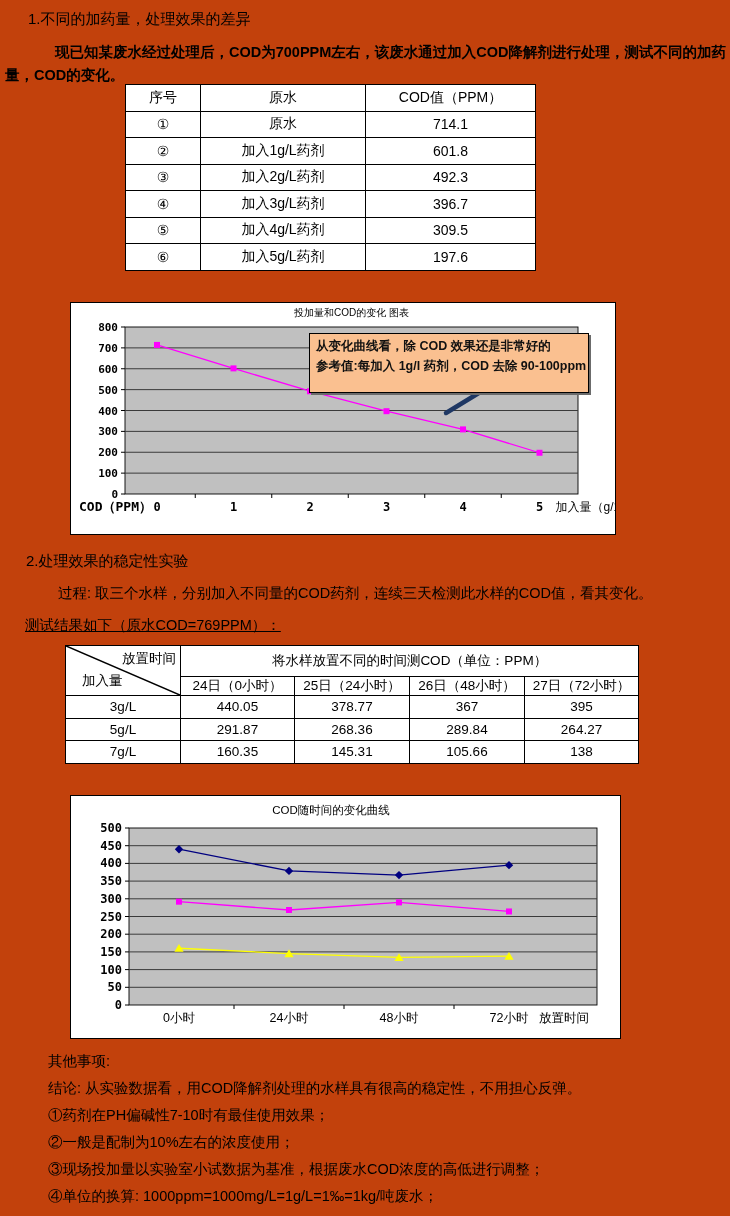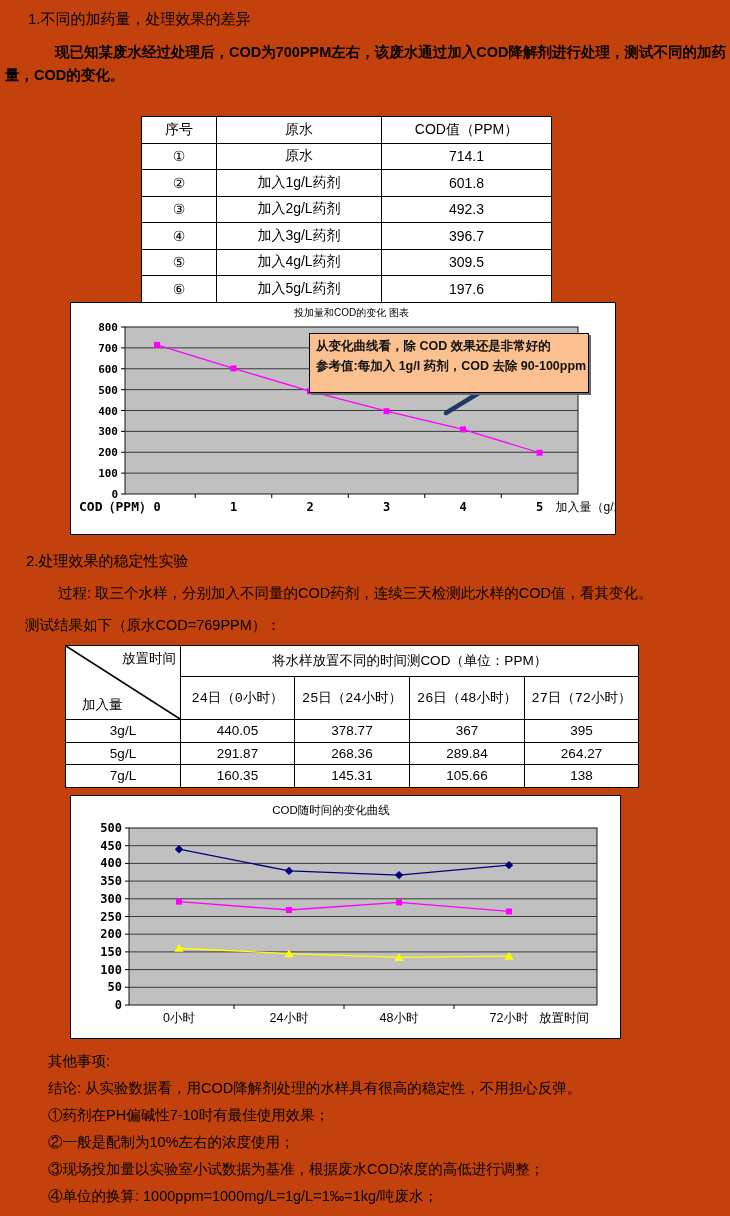--- a/index.html
+++ b/index.html
@@ -4,27 +4,27 @@
 <style>
   html,body{margin:0;padding:0;background:#fff;}
   .page{position:relative;width:730px;height:1216px;background:#c2410c;
         font-family:"Liberation Sans",sans-serif;color:#000;overflow:hidden;}
   .h1{position:absolute;font-size:15px;font-weight:400;white-space:nowrap;}
   .para{position:absolute;font-size:14.5px;line-height:23px;}
   
   .dtable{position:absolute;border-collapse:collapse;table-layout:fixed;background:#fff;}
   .dtable td,.dtable th{border:1.6px solid #000;text-align:center;font-weight:400;
         font-size:14px;padding:0;overflow:hidden;white-space:nowrap;}
-  #table1{left:125px;top:116px;width:410px;margin-left:16px;}
+  #table1{left:125px;top:84px;width:410px;}
   #table1 td,#table1 th{height:25.5px;}
   
   #table2{left:65px;top:645px;width:573px;}
   #table2 td,#table2 th{font-size:13.5px;}
   #table2 .r-span{height:31px;}
-  #table2 .r-sub{height:43px;font-family:Liberation Mono, monospace;}
+  #table2 .r-sub{height:19px;}
   #table2 .r-data{height:22.5px;font-size:14px;}
   .diagcell{position:relative;padding:0;}
   .diagcell svg{position:absolute;left:0;top:0;width:100%;height:100%;}
   .diagcell .tr{position:absolute;right:4px;top:4px;font-size:13.5px;}
   .diagcell .bl{position:absolute;left:16px;bottom:5px;font-size:13.5px;}
   
   .chartbox{position:absolute;background:#fff;border:1.5px solid #000;}
   .chartbox svg{display:block;}
   .annot{position:absolute;left:238px;top:30px;width:268px;border:1px solid #000;
          box-shadow:2px 2px 0 #6b6b6b;padding:2px 4px 16px 6px;
@@ -143,21 +143,21 @@
     <div class="annot" id="annot1" style="background: rgb(250, 192, 144);">
       <div>从变化曲线看，除 COD 效果还是非常好的</div>
       <div>参考值:每加入 1g/l 药剂，COD 去除 90-100ppm</div>
     </div>
   </div>
 
   <div class="h1" style="left:26px;top:552px;">2.处理效果的稳定性实验</div>
 
   <div class="para" style="left:36px;top:582px;width:700px;white-space:nowrap;margin-left:22px;">过程: 取三个水样，分别加入不同量的COD药剂，连续三天检测此水样的COD值，看其变化。</div>
 
-  <div class="para" style="left:25px;top:614px;width:700px;white-space:nowrap;">测试结果如下（原水COD=769PPM）：</div>
+  <div class="para" style="left:25px;top:614px;width:700px;white-space:nowrap;text-decoration:underline;">测试结果如下（原水COD=769PPM）：</div>
 
   <table id="table2" class="dtable">
     <colgroup>
         <col style="width:115px">
         <col style="width:114px">
         <col style="width:115px">
         <col style="width:115px">
         <col style="width:114px">
       </colgroup>
     <tbody>

